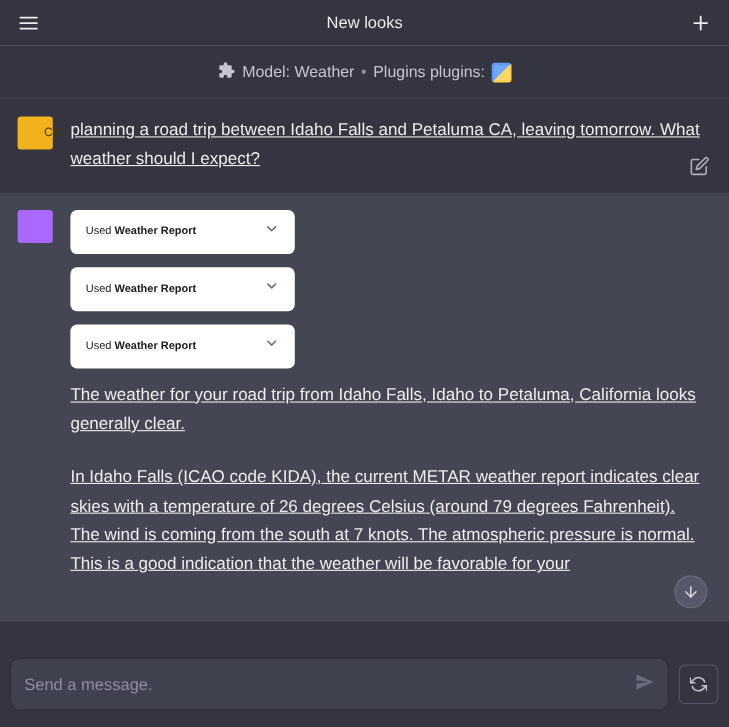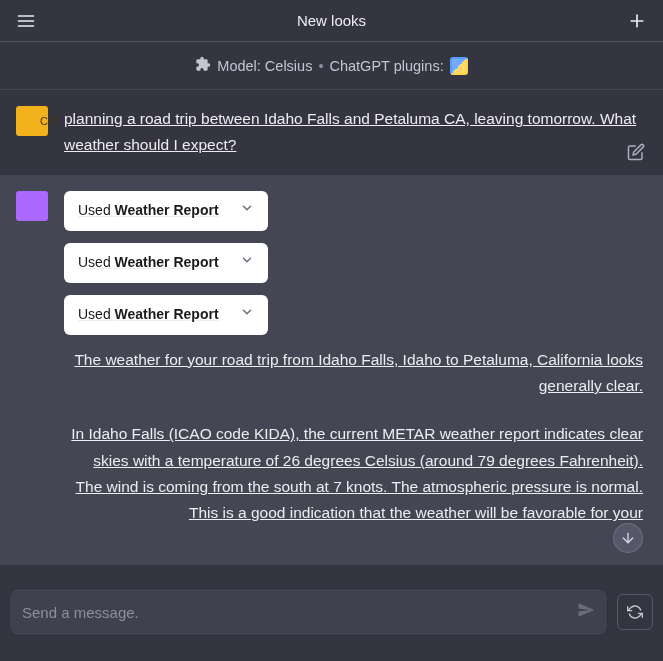--- a/index.html
+++ b/index.html
@@ -117,30 +117,30 @@
   .plugin-pill {
     background:#fff;
     color:#1a1a1a;
     border-radius:6px;
     height:40px;
     width:204px;
     display:flex;
     align-items:center;
     justify-content:space-between;
     padding:0 14px;
-    font-size:14px;
+    font-size:10px;
     margin-bottom:12px;
     cursor:pointer;
   }
   .plugin-pill .label { }
   .plugin-pill .label b { font-weight:600; }
   .chevron { color:#6e6e80; }
 
   .assistant-text { margin-top:4px; }
-  .assistant-text p { margin-bottom:22px;text-align:right; }
+  .assistant-text p { margin-bottom:22px; }
 
   .scroll-down {
     position:absolute;
     right:20px;
     bottom:108px;
     width:30px;
     height:30px;
     border-radius:50%;
     background:#565869;
     border:1px solid rgba(255,255,255,0.15);
@@ -151,21 +151,20 @@
   }
 
   .input-bar {
     position:absolute;
     bottom:0;
     left:0;
     right:0;
     height:80px;
     background:#343541;
     display:flex;
-    flex-direction:column;
     align-items:center;
     padding:8px 10px 6px;
   }
   .input-row {
     display:flex;
     align-items:center;
     width:100%;
     gap:10px;
   }
   .input-box {
@@ -230,23 +229,23 @@
       </svg>
   </div>
 </div>
 
 <div class="subheader">
   <span class="puzzle-icon">
     <svg width="16" height="16" viewBox="0 0 24 24" fill="currentColor">
         <path d="M20.5 11H19V7a2 2 0 0 0-2-2h-4V3.5a2.5 2.5 0 0 0-5 0V5H4a2 2 0 0 0-2 2v4h1.5a2.5 2.5 0 0 1 0 5H2v4a2 2 0 0 0 2 2h4v-1.5a2.5 2.5 0 0 1 5 0V22h4a2 2 0 0 0 2-2v-4h1.5a2.5 2.5 0 0 0 0-5z"></path>
       </svg>
   </span>
-  <span>Model: Celsius</span>
+  <span>Model: Weather</span>
   <span class="dot">•</span>
-  <span>ChatGPT plugins:</span>
+  <span>Plugins plugins:</span>
   <span class="plugin-badge"></span>
 </div>
 
 <div class="messages">
 
   <div class="msg user">
     <div class="avatar user-avatar">CR</div>
     <div class="msg-body">planning a road trip between Idaho Falls and Petaluma CA, leaving tomorrow. What weather should I expect?</div>
     <div class="edit-icon">
       <svg width="18" height="18" viewBox="0 0 24 24" fill="none" stroke="currentColor" stroke-width="2" stroke-linecap="round" stroke-linejoin="round">

